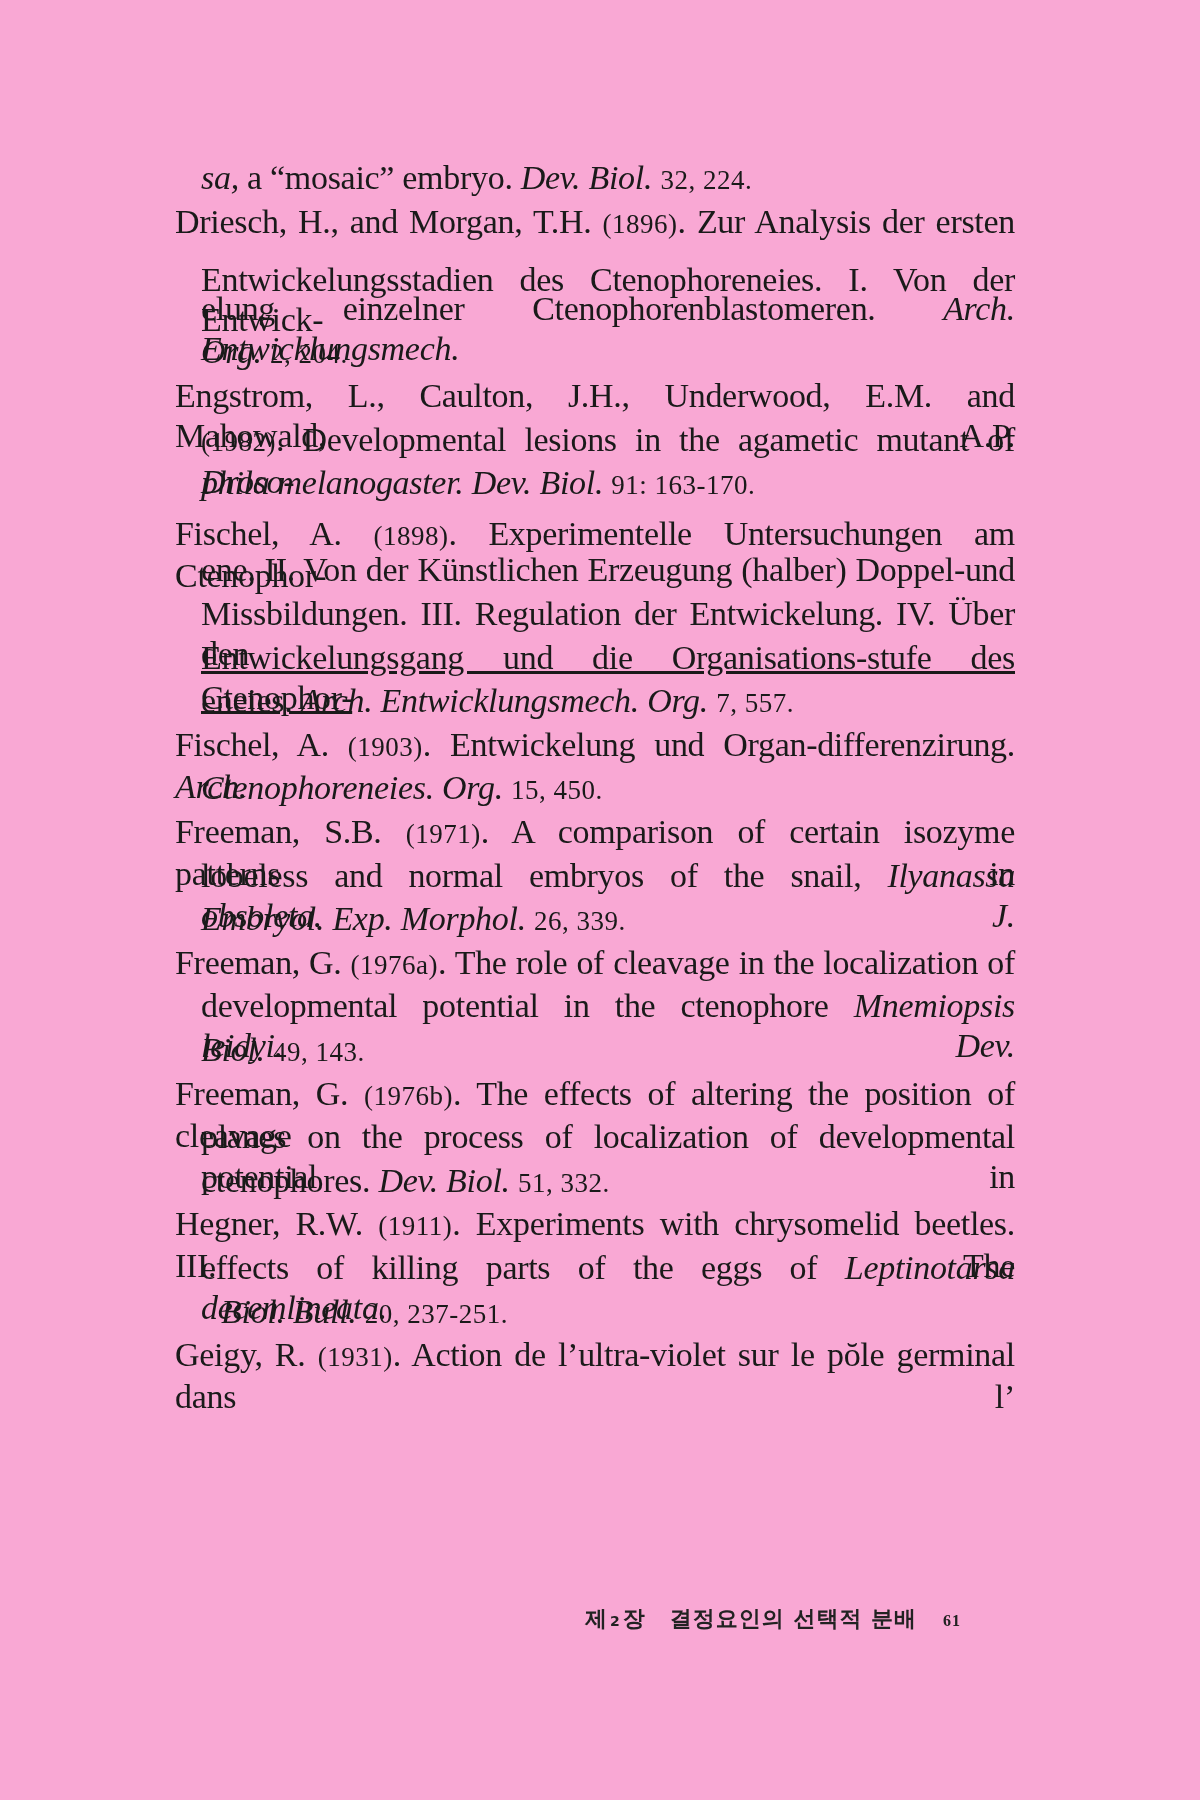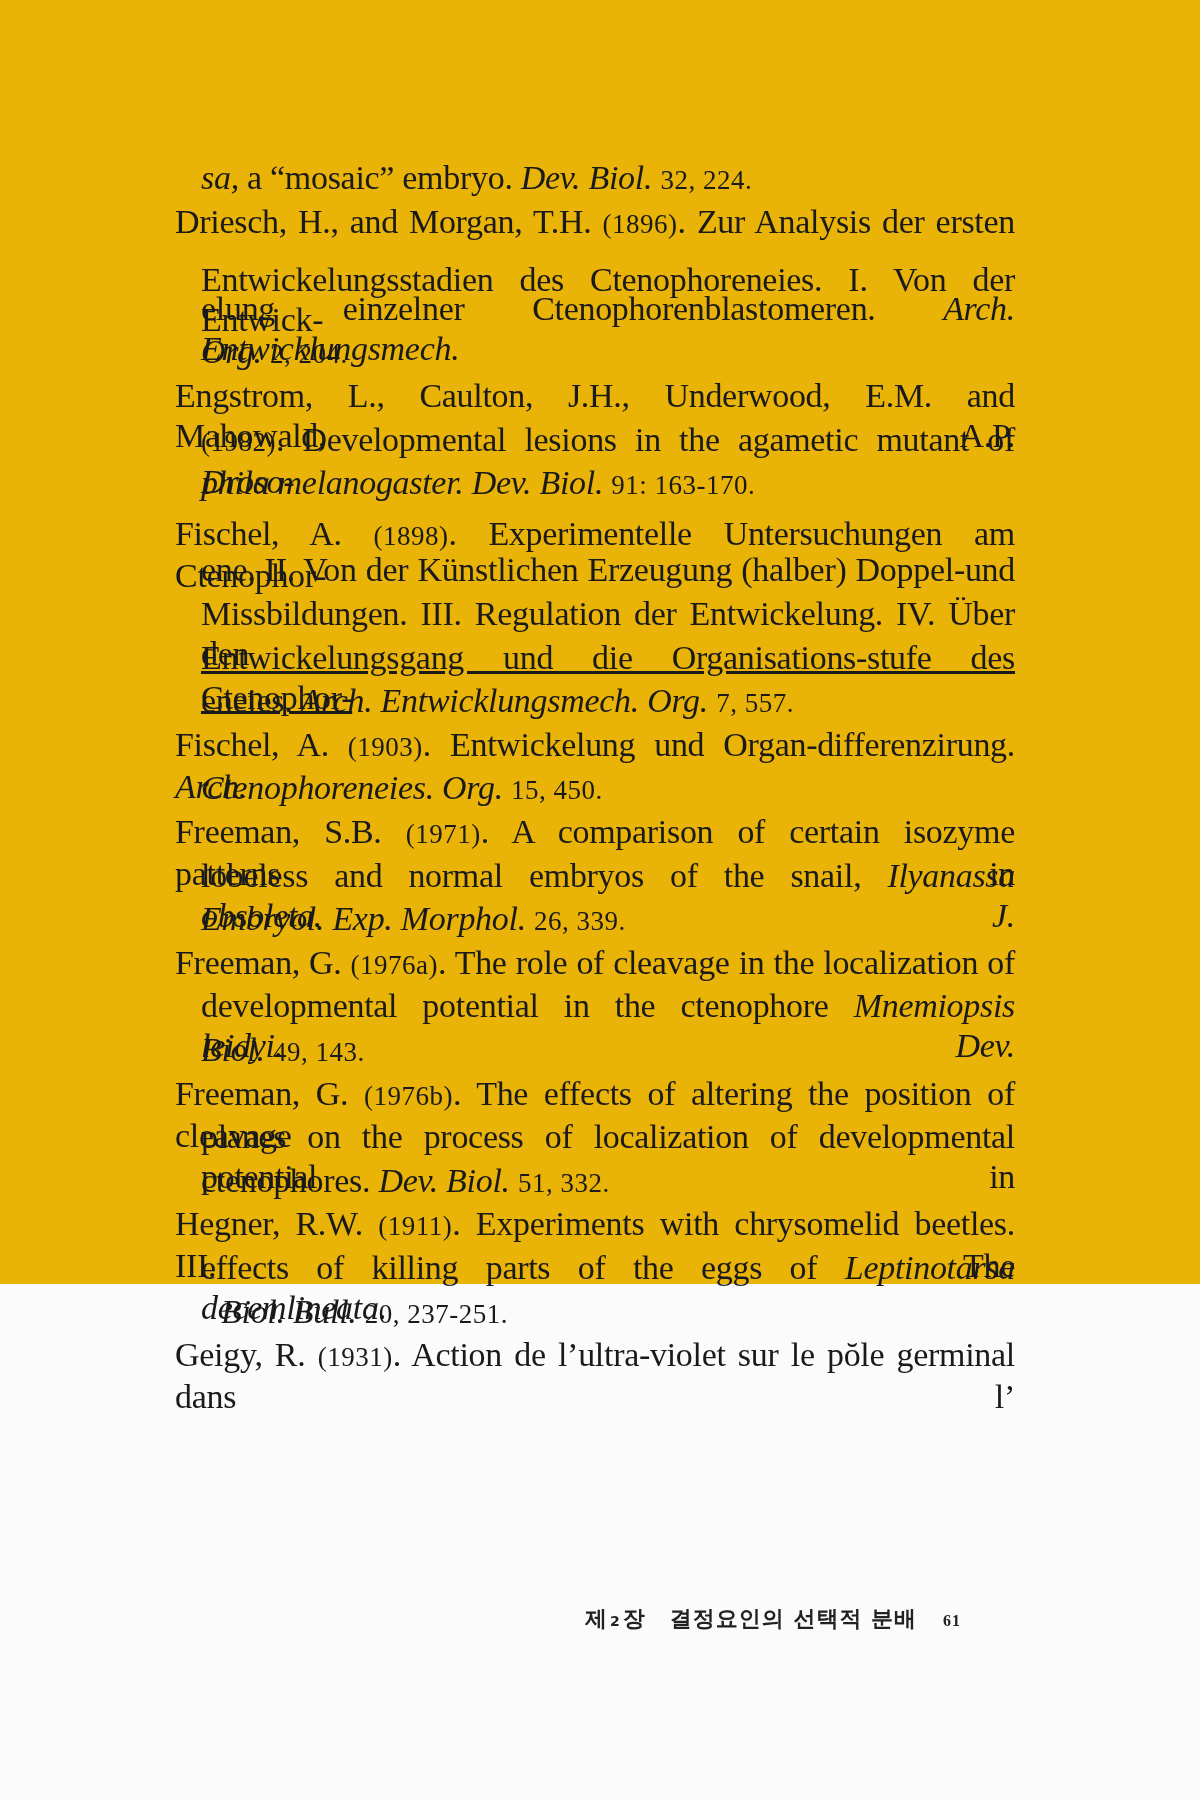--- a/index.html
+++ b/index.html
@@ -11,22 +11,22 @@
       width: 1200px;
       height: 1800px;
       position: relative;
       overflow: hidden;
       font-family: "Liberation Serif", "DejaVu Serif", serif;
       color: #1a1a1a;
     }
     .page {
       position: absolute;
       left: 0; top: 0;
-      width: 1200px; height: 1284px;
-      background: #eab308;
+      width: 1200px; height: 1800px;
+      background: #f9a8d4;
     }
     .line {
       position: absolute;
       left: 175px;
       width: 840px;
       font-size: 34px;
       line-height: 40px;
       white-space: nowrap;
       letter-spacing: -0.3px;
     }

